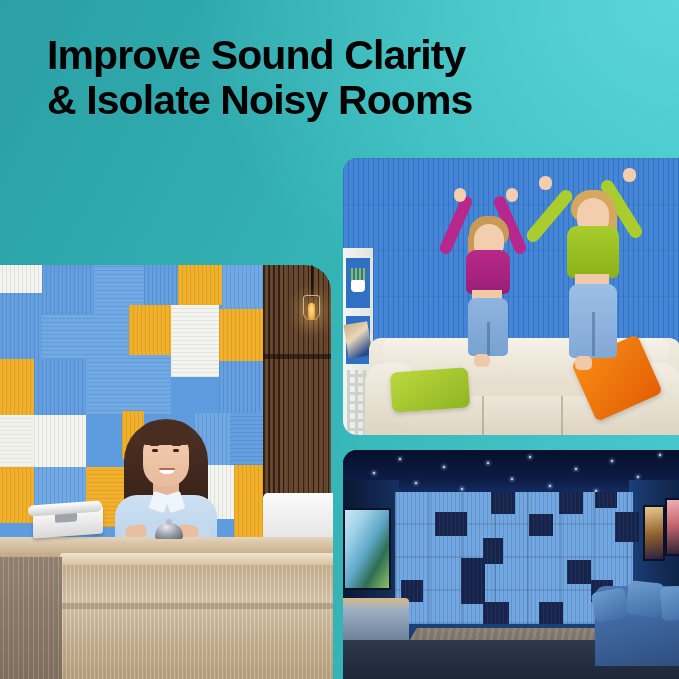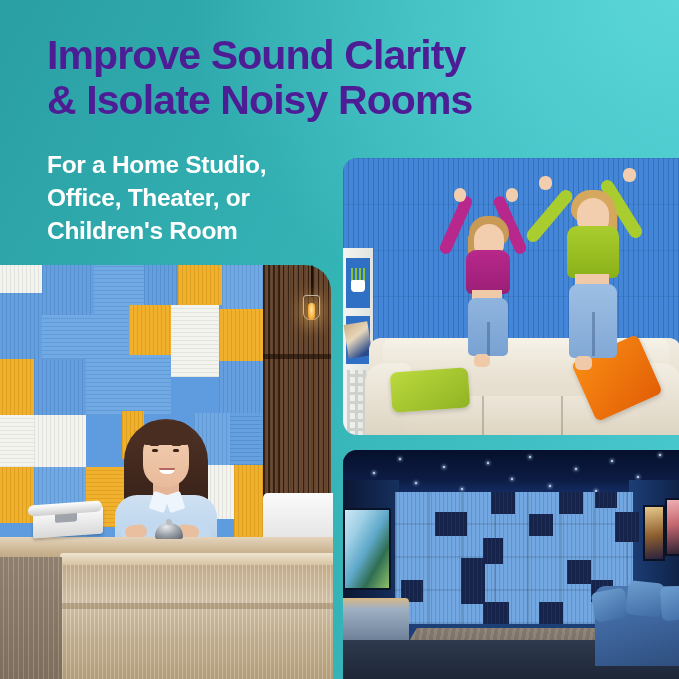--- a/index.html
+++ b/index.html
@@ -16,21 +16,21 @@
     background:
       radial-gradient(120% 90% at 100% 0%,   #5ad6d8 0%, rgba(90,214,216,0) 60%),
       radial-gradient(110% 90% at 0% 100%,   #20999e 0%, rgba(32,153,158,0) 62%),
       linear-gradient(118deg, #2a9fa4 0%, #34b3b5 45%, #4ccdd2 100%);
   }
 
   
   #textblock{ position:absolute; left:47px; top:33px; width:600px; z-index:6; }
   #headline{
     font-size:41px; line-height:45px; font-weight:bold;
-    color:#4c1d95; letter-spacing:-0.9px; white-space:pre-line;
+    color:#000000; letter-spacing:-0.9px; white-space:pre-line;
     text-shadow:0 1px 0 rgba(255,255,255,.06);
   }
   #subhead{
     margin-top:25px; font-size:24.5px; line-height:33px; font-weight:bold;
     color:#ffffff; letter-spacing:-0.3px; white-space:pre-line;
   }
 
   
   .panel{ position:absolute; overflow:hidden; z-index:4; }
 
@@ -280,23 +280,20 @@
     background:linear-gradient(180deg,#2e3a4e,#1d2536); }
 </style>
 </head>
 <body>
 
 <div id="backdrop"></div>
 
 <div id="textblock">
   <div id="headline">Improve Sound Clarity
 &amp; Isolate Noisy Rooms</div>
-  <div id="subhead">For a Home Studio,
-Office, Theater, or
-Children's Room</div>
 </div>
 
 <div class="panel" id="panel-office">
   <div class="of-wall"></div>
 
   <div class="tile t-white" style="left:0;top:0;width:44px;height:28px"></div>
   <div class="tile t-blue" style="left:44px;top:0;width:52px;height:50px"></div>
   <div class="tile t-blue2 h" style="left:96px;top:0;width:50px;height:50px"></div>
   <div class="tile t-blue" style="left:146px;top:0;width:34px;height:50px"></div>
   <div class="tile t-yellow" style="left:180px;top:0;width:44px;height:40px"></div>

